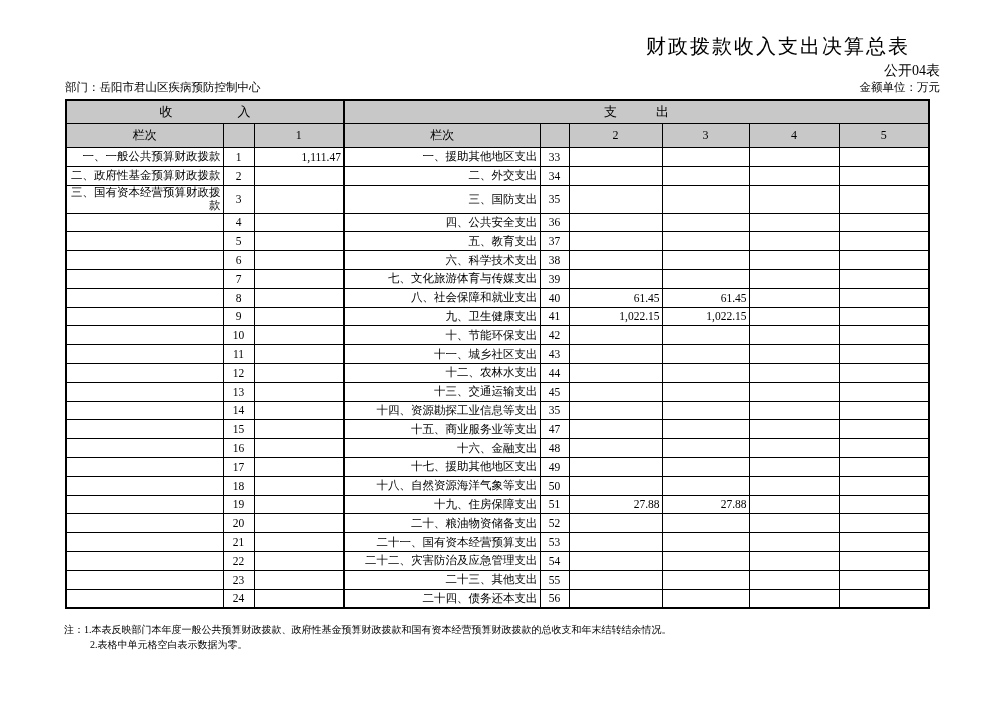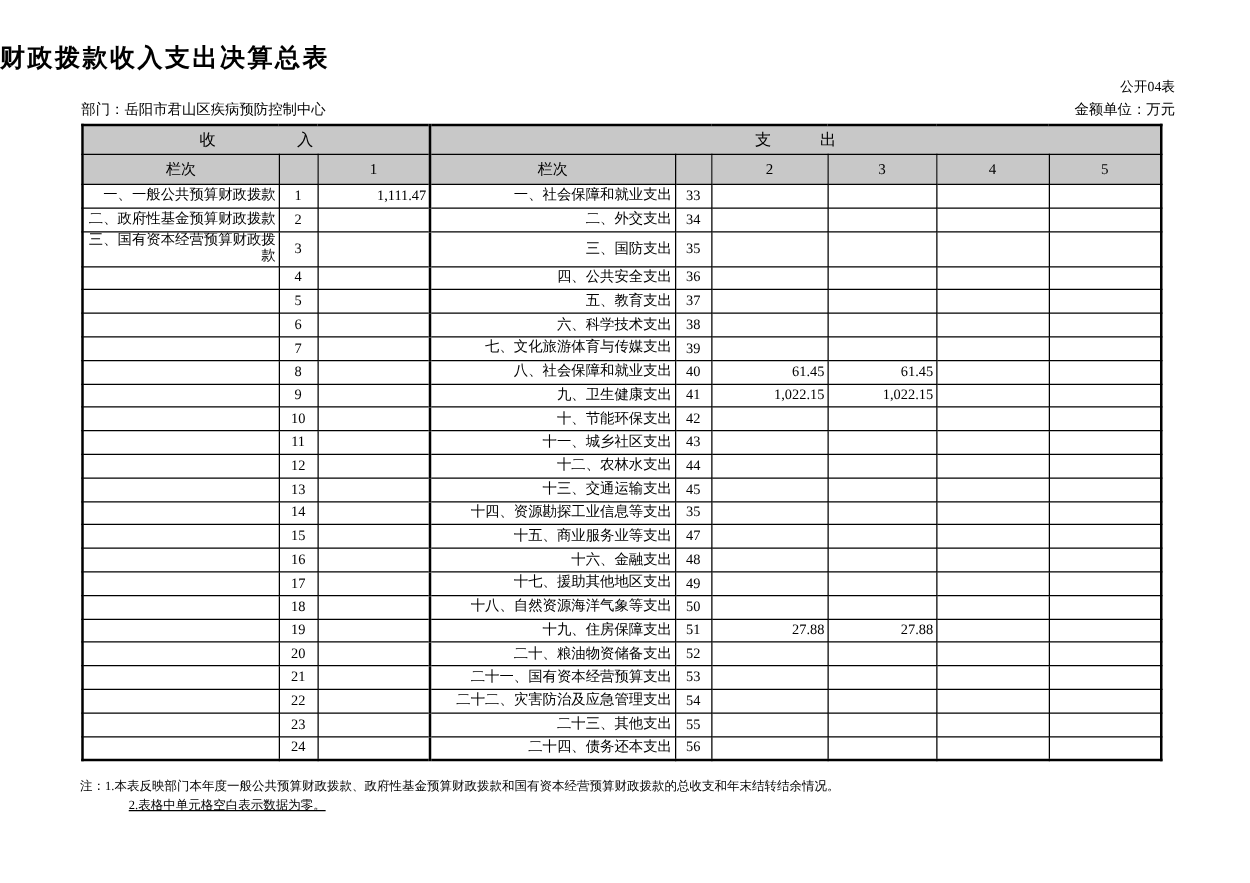--- a/index.html
+++ b/index.html
@@ -2,24 +2,24 @@
 <html><head>
 <meta charset="utf-8">
 <style>
   html,body{margin:0;padding:0;background:#ffffff;}
   .page{
     position:relative;width:1000px;height:706px;background:#ffffff;
     font-family:"Liberation Serif","DejaVu Serif",serif;color:#000;
     overflow:hidden;
   }
   .doc-title{
-    position:absolute;top:33px;left:0;width:910px;text-align:left;
-    font-size:20px;font-weight:bold;letter-spacing:2px;
-  }
-  .table-code{position:absolute;top:62px;right:60px;font-size:11px;}
+    position:absolute;top:33px;left:0;width:910px;text-align:right;
+    font-size:20px;font-weight:normal;letter-spacing:2px;
+  }
+  .table-code{position:absolute;top:62px;right:60px;font-size:14px;}
   .dept-line{position:absolute;top:80px;left:65px;font-size:11.5px;}
   .unit-line{position:absolute;top:80px;right:60px;font-size:11.5px;}
 
   table.fiscal{
     position:absolute;top:99px;left:65px;width:863px;
     border-collapse:collapse;table-layout:fixed;
     border:2px solid #000;
   }
   .fiscal th,.fiscal td{
     border:1px solid #000;padding:0;overflow:hidden;
@@ -31,21 +31,21 @@
   tr.h1 th{height:22px;font-size:13px;}
   tr.h2 th{height:34px;white-space:pre-line;}
   tr.h3 th{height:23px;}
   .fiscal td{height:17.8px;font-size:11.5px;background:#fff;}
   tbody tr:nth-child(3) td{height:27px;}
   td.item{text-align:right;padding:0 2px 0 1px;white-space:pre-line;line-height:1.12;}
   td.num{text-align:center;}
   td.amt{text-align:right;padding-right:2px;}
   .sec{border-left:2px solid #000 !important;}
   .notes{position:absolute;top:622px;left:64px;font-size:10px;line-height:15px;}
-  .note-2{margin-left:39px;text-decoration:underline;}
+  .note-2{margin-left:26px;}
 </style>
 </head>
 <body>
 
 <div class="page">
 
   <div class="doc-title">财政拨款收入支出决算总表</div>
   <div class="table-code">公开04表</div>
   <div class="dept-line">部门：岳阳市君山区疾病预防控制中心</div>
   <div class="unit-line">金额单位：万元</div>
@@ -77,21 +77,21 @@
         <th>3</th>
         <th>4</th>
         <th>5</th>
       </tr>
     </thead>
     <tbody>
         <tr>
     <td class="item">一、一般公共预算财政拨款</td>
     <td class="num">1</td>
     <td class="amt">1,111.47</td>
-    <td class="item sec">一、社会保障和就业支出</td>
+    <td class="item sec">一、援助其他地区支出</td>
     <td class="num">33</td>
     <td class="amt"></td>
     <td class="amt"></td>
     <td class="amt"></td>
     <td class="amt"></td>
   </tr>
         <tr>
     <td class="item">二、政府性基金预算财政拨款</td>
     <td class="num">2</td>
     <td class="amt"></td>

